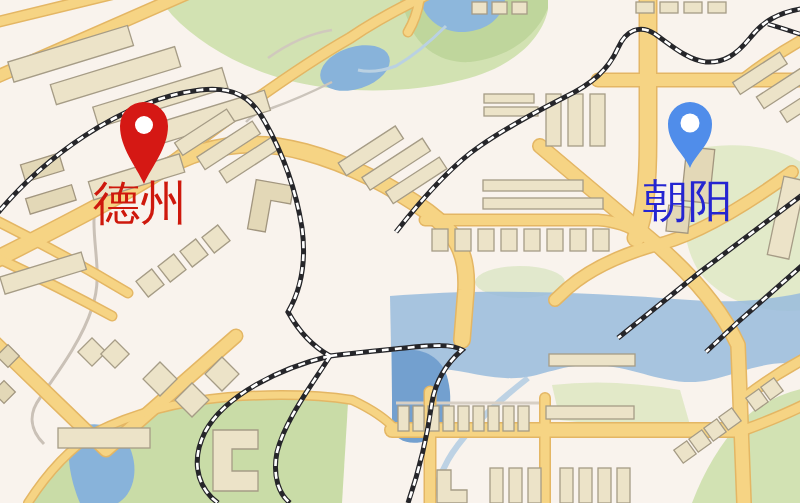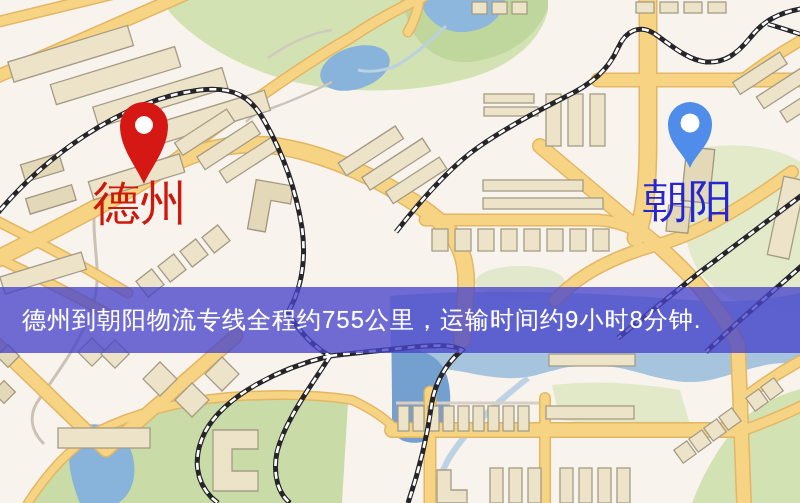--- a/index.html
+++ b/index.html
@@ -267,17 +267,14 @@
     </g>
     <text class="pin-label" x="140" y="219" text-anchor="middle" font-size="47" fill="#d81408">德州</text>
 
     <g>
       <path d="M690 168 C 683 152 668 144 668 124 A 22 22 0 1 1 712 124 C 712 144 697 152 690 168 Z" fill="#4a8cf0"></path>
       <circle cx="690" cy="123" r="9.5" fill="#ffffff"></circle>
     </g>
     <text class="pin-label" x="688" y="216" text-anchor="middle" font-size="45" fill="#2424dd">朝阳</text>
   </svg>
 
-  <div class="banner">
-    <span class="banner-text">德州到朝阳物流专线全程约755公里，运输时间约9小时8分钟.</span>
-  </div>
 
 </div>
 
 </body></html>

